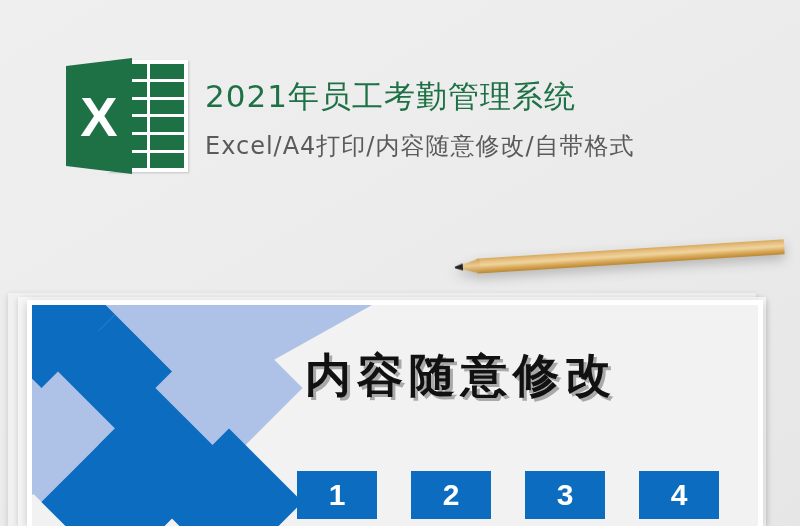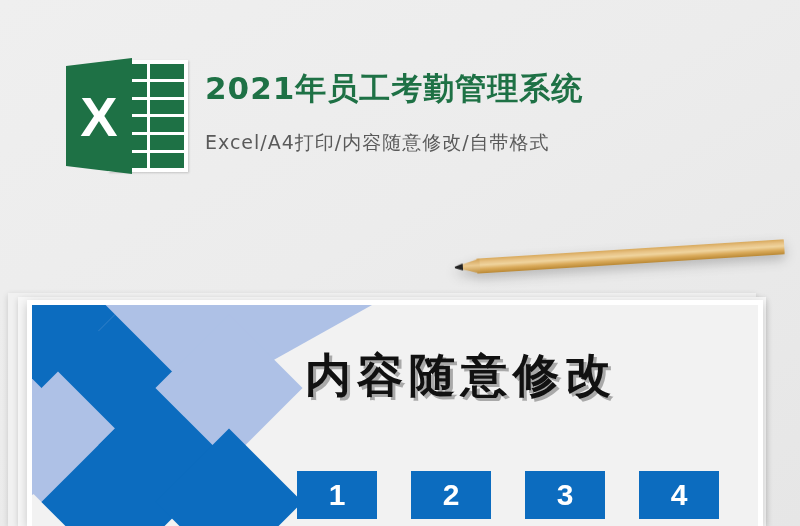--- a/index.html
+++ b/index.html
@@ -21,24 +21,24 @@
             display:grid;grid-template-columns:1fr 1fr;grid-template-rows:repeat(6,1fr);
             gap:3px;}
   .xl-sheet .cell{background:#1E7145;}
   .xl-shade{position:absolute;left:42px;top:2px;width:14px;height:112px;background:#c9c9c9;}
   .xl-front{position:absolute;left:0;top:0;width:66px;height:116px;background:#1E7145;
             clip-path:polygon(0 8px,100% 0,100% 100%,0 calc(100% - 8px));}
   .xl-x{position:absolute;left:0;top:0;width:66px;height:116px;color:#fff;
         font-size:56px;font-weight:bold;display:flex;align-items:center;justify-content:center;
         font-family:"Liberation Sans",sans-serif;}
 
-  .hdr-title{position:absolute;left:205px;top:68px;font-size:31px;font-weight:bold;
+  .hdr-title{position:absolute;left:205px;top:76px;font-size:31px;font-weight:normal;
              color:#1E7145;letter-spacing:1px;white-space:nowrap;
              font-family:"DejaVu Sans","Liberation Sans",sans-serif;}
-  .hdr-sub{position:absolute;left:205px;top:130px;font-size:19px;color:#5a5a5a;
+  .hdr-sub{position:absolute;left:205px;top:130px;font-size:24px;color:#5a5a5a;
            letter-spacing:1px;white-space:nowrap;
            font-family:"DejaVu Sans","Liberation Sans",sans-serif;}
 
   
   .pencil{position:absolute;left:455px;top:258px;width:330px;height:22px;
           transform:rotate(-3.6deg);transform-origin:left center;
           filter:drop-shadow(0 5px 6px rgba(0,0,0,.22));}
   .pencil .body{position:absolute;left:22px;top:2px;width:308px;height:15px;
           background:linear-gradient(180deg,#d8a95c 0%,#e7c183 22%,#f0d49e 45%,#d9a958 72%,#b98835 100%);
           border-radius:0 1px 1px 0;}

